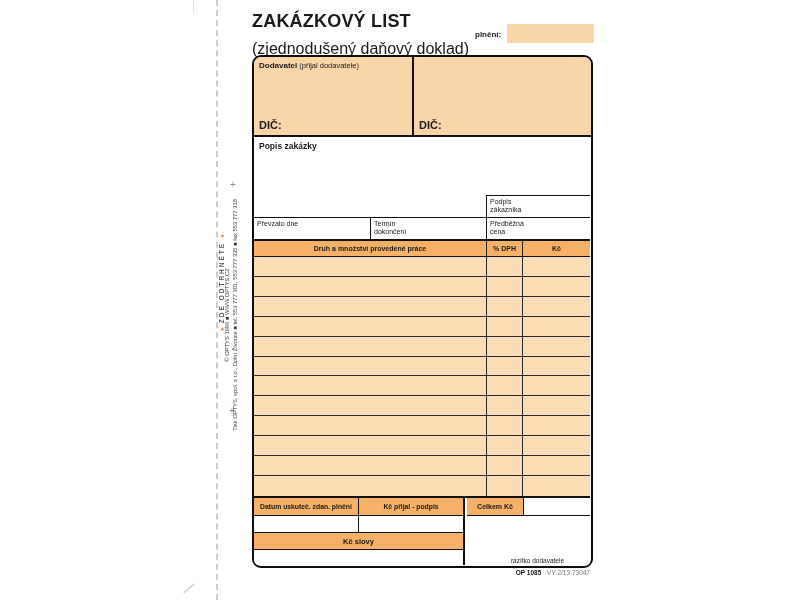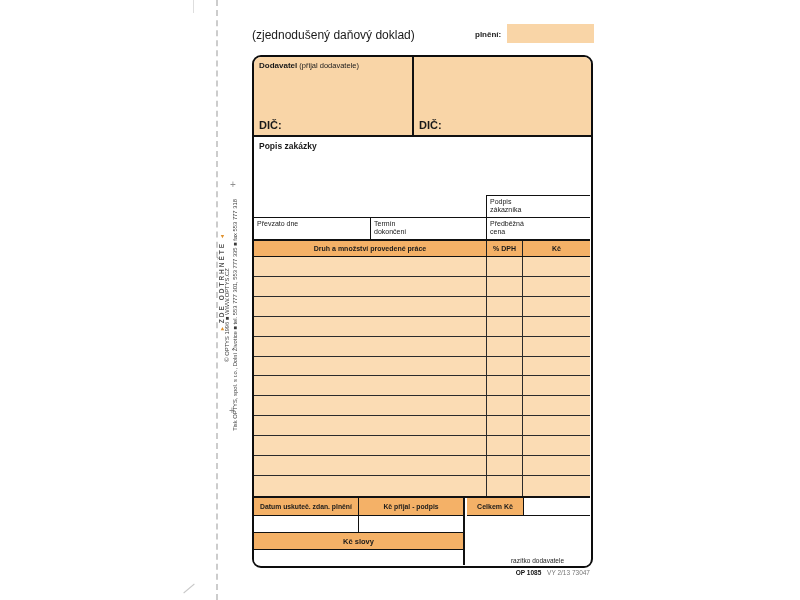--- a/index.html
+++ b/index.html
@@ -14,21 +14,21 @@
   .plus2{left:229px;top:406px;}
   
   .tear{position:absolute;left:175px;top:277px;width:92px;height:11px;transform:rotate(-90deg);
         display:flex;align-items:center;justify-content:center;gap:4px;
         font-size:6.5px;font-weight:bold;letter-spacing:2px;color:#555;white-space:nowrap;}
   .tear .arrow{color:#e0922f;letter-spacing:0;font-size:6px;}
   .optys{position:absolute;left:112px;top:307px;width:240px;height:16px;transform:rotate(-90deg);
          text-align:center;font-size:5.8px;line-height:1.3;color:#3a3a3a;white-space:nowrap;}
   
   .title{position:absolute;left:252px;top:11px;font-size:18px;font-weight:bold;letter-spacing:.2px;}
-  .subtitle{position:absolute;left:252px;top:28px;font-size:12px;}
+  .subtitle{position:absolute;left:252px;top:40px;font-size:16px;}
   .cislo-label{position:absolute;left:475px;top:30px;font-size:8px;font-weight:bold;}
   .cislo-box{position:absolute;left:507px;top:24px;width:87px;height:19px;background:var(--peach);}
   
   .form{position:absolute;left:252px;top:55px;width:341px;height:513px;box-sizing:border-box;
         border:2.5px solid #0d0d0d;border-radius:9px;background:#fff;overflow:hidden;}
   .fi{position:absolute;inset:0;}
   .fi>div{position:absolute;box-sizing:border-box;}
   .box-supplier{left:0;top:0;width:160px;height:80px;background:var(--peach);
                 border-right:2px solid #111;border-bottom:2px solid #111;border-top-left-radius:6px;}
   .box-customer{left:160px;top:0;right:0;height:80px;background:var(--peach);
@@ -98,20 +98,21 @@
   <div class="tear">
     <span class="arrow">▸</span>
     <span>ZDE ODTRHNĚTE</span>
     <span class="arrow">◂</span>
   </div>
   <div class="optys">
     <div>© OPTYS 1996 ■ WWW.OPTYS.CZ</div>
     <div>Tisk OPTYS, spol. s r.o., Dolní Životice ■ tel. 553 777 301, 553 777 335 ■ fax 553 777 318</div>
   </div>
 
+  <div class="title">ZAKÁZKOVÝ LIST</div>
   <div class="subtitle">(zjednodušený daňový doklad)</div>
   <div class="cislo-label">plnění:</div>
   <div class="cislo-box"></div>
 
   <div class="form">
     <div class="fi">
 
       <div class="box-supplier">
         <div class="cell-label">
           <b>Dodavatel</b><span> (přijal dodavatele)</span>

